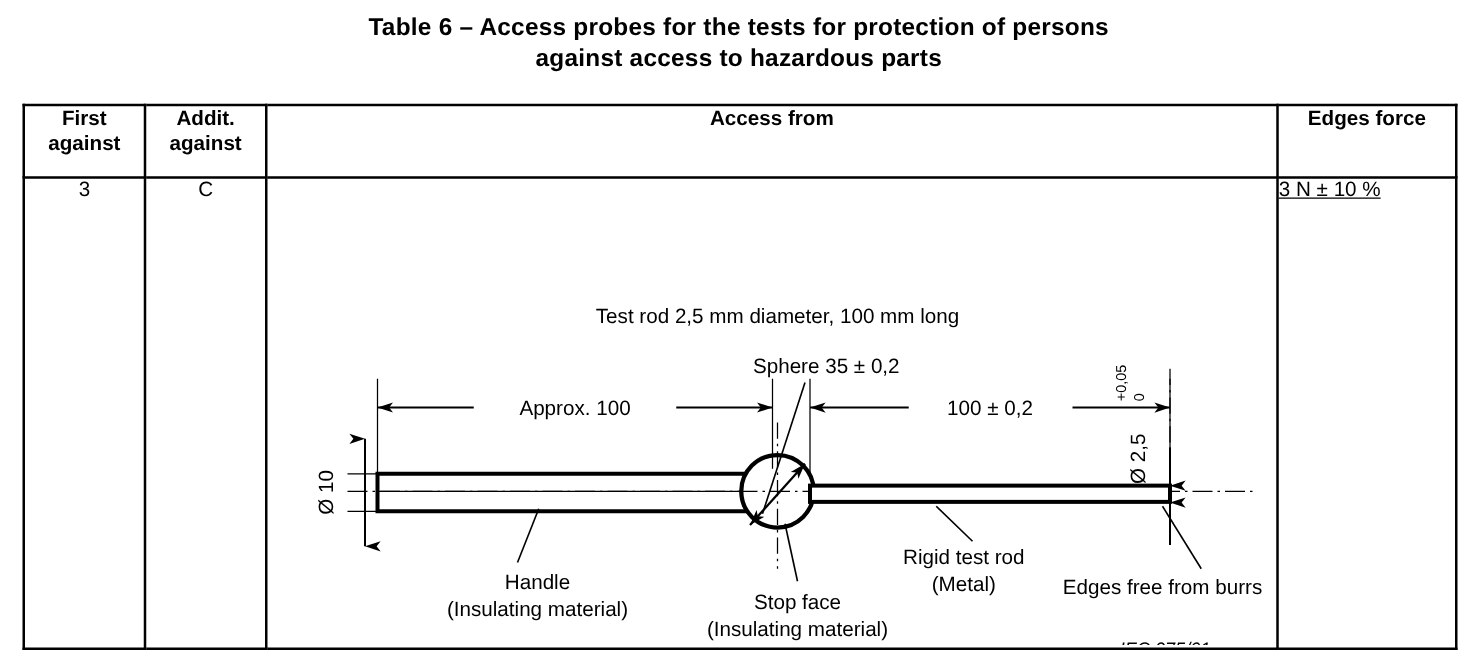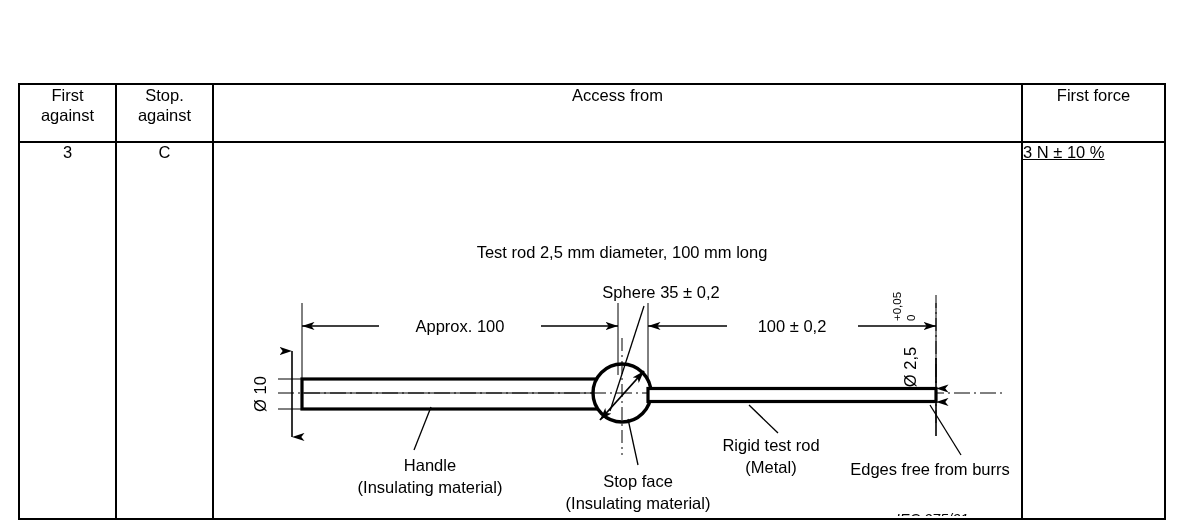--- a/index.html
+++ b/index.html
@@ -49,21 +49,21 @@
     vertical-align: top;
   }
   .col-numeral  { width: 97px; }
   .col-letter   { width: 97px; }
   .col-probe    { width: 809px; }
   .col-force    { width: 143px; }
 
   .head-cell {
     height: 56px;
     text-align: center;
-    font-weight: normal;
+    font-weight: bold;
     font-size: 16.5px;
     line-height: 20px;
     vertical-align: middle;
     margin-top: 18px;
   }
   .head-cell .two-line { display: block; }
 
   .body-cell {
     height: 375px;
     vertical-align: top;
@@ -95,41 +95,43 @@
     left: 0;
     top: 0;
   }
 </style>
 </head>
 <body>
 
 <div id="page">
 
   <div id="title-block">
+    <div>Table 6 – Access probes for the tests for protection of persons</div>
+    <div>against access to hazardous parts</div>
   </div>
 
   <table id="probe-table">
     <colgroup>
       <col class="col-numeral">
       <col class="col-letter">
       <col class="col-probe">
       <col class="col-force">
     </colgroup>
     <thead>
       <tr>
         <th class="head-cell">
           <span class="two-line">First</span>
           <span class="two-line">against</span>
         </th>
         <th class="head-cell">
-          <span class="two-line">Stop.</span>
+          <span class="two-line">Addit.</span>
           <span class="two-line">against</span>
         </th>
         <th class="head-cell">Access from</th>
-        <th class="head-cell">First force</th>
+        <th class="head-cell">Edges force</th>
       </tr>
     </thead>
     <tbody>
       <tr>
         <td class="body-cell cell-center-text">3</td>
         <td class="body-cell cell-center-text">C</td>
 
         <td class="body-cell" id="drawing-cell">
           <div id="drawing-wrap">
             <svg id="drawing-svg" width="805" height="373" viewBox="0 0 805 373">

